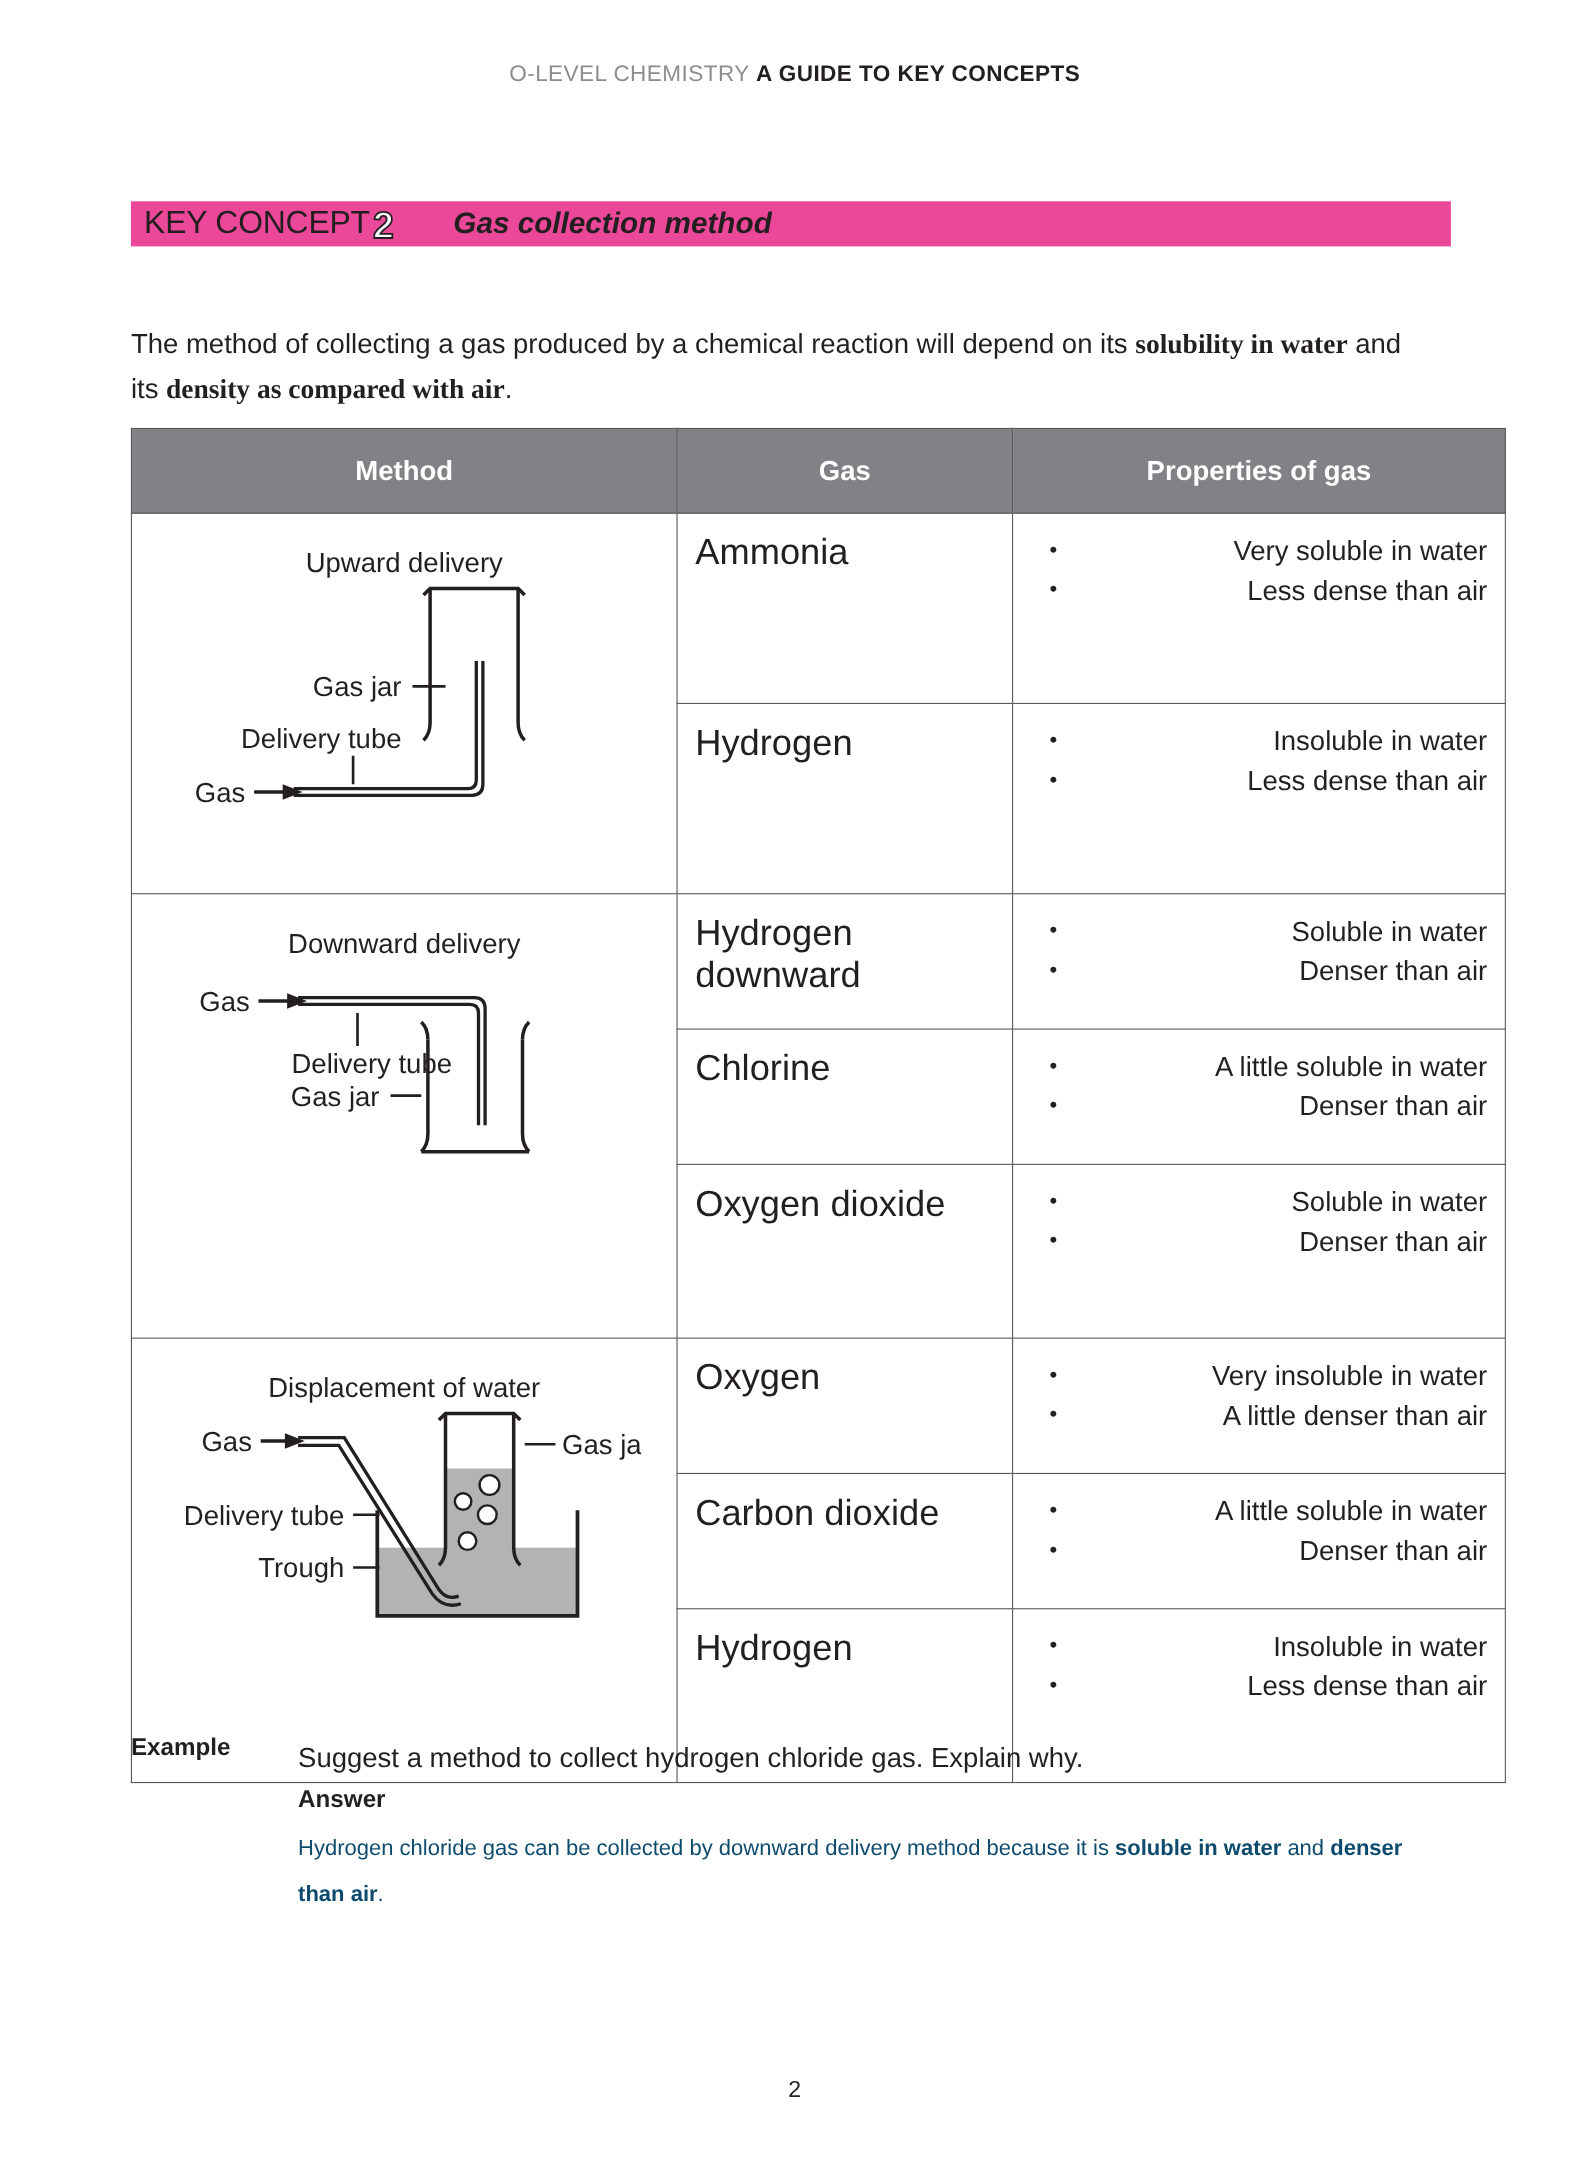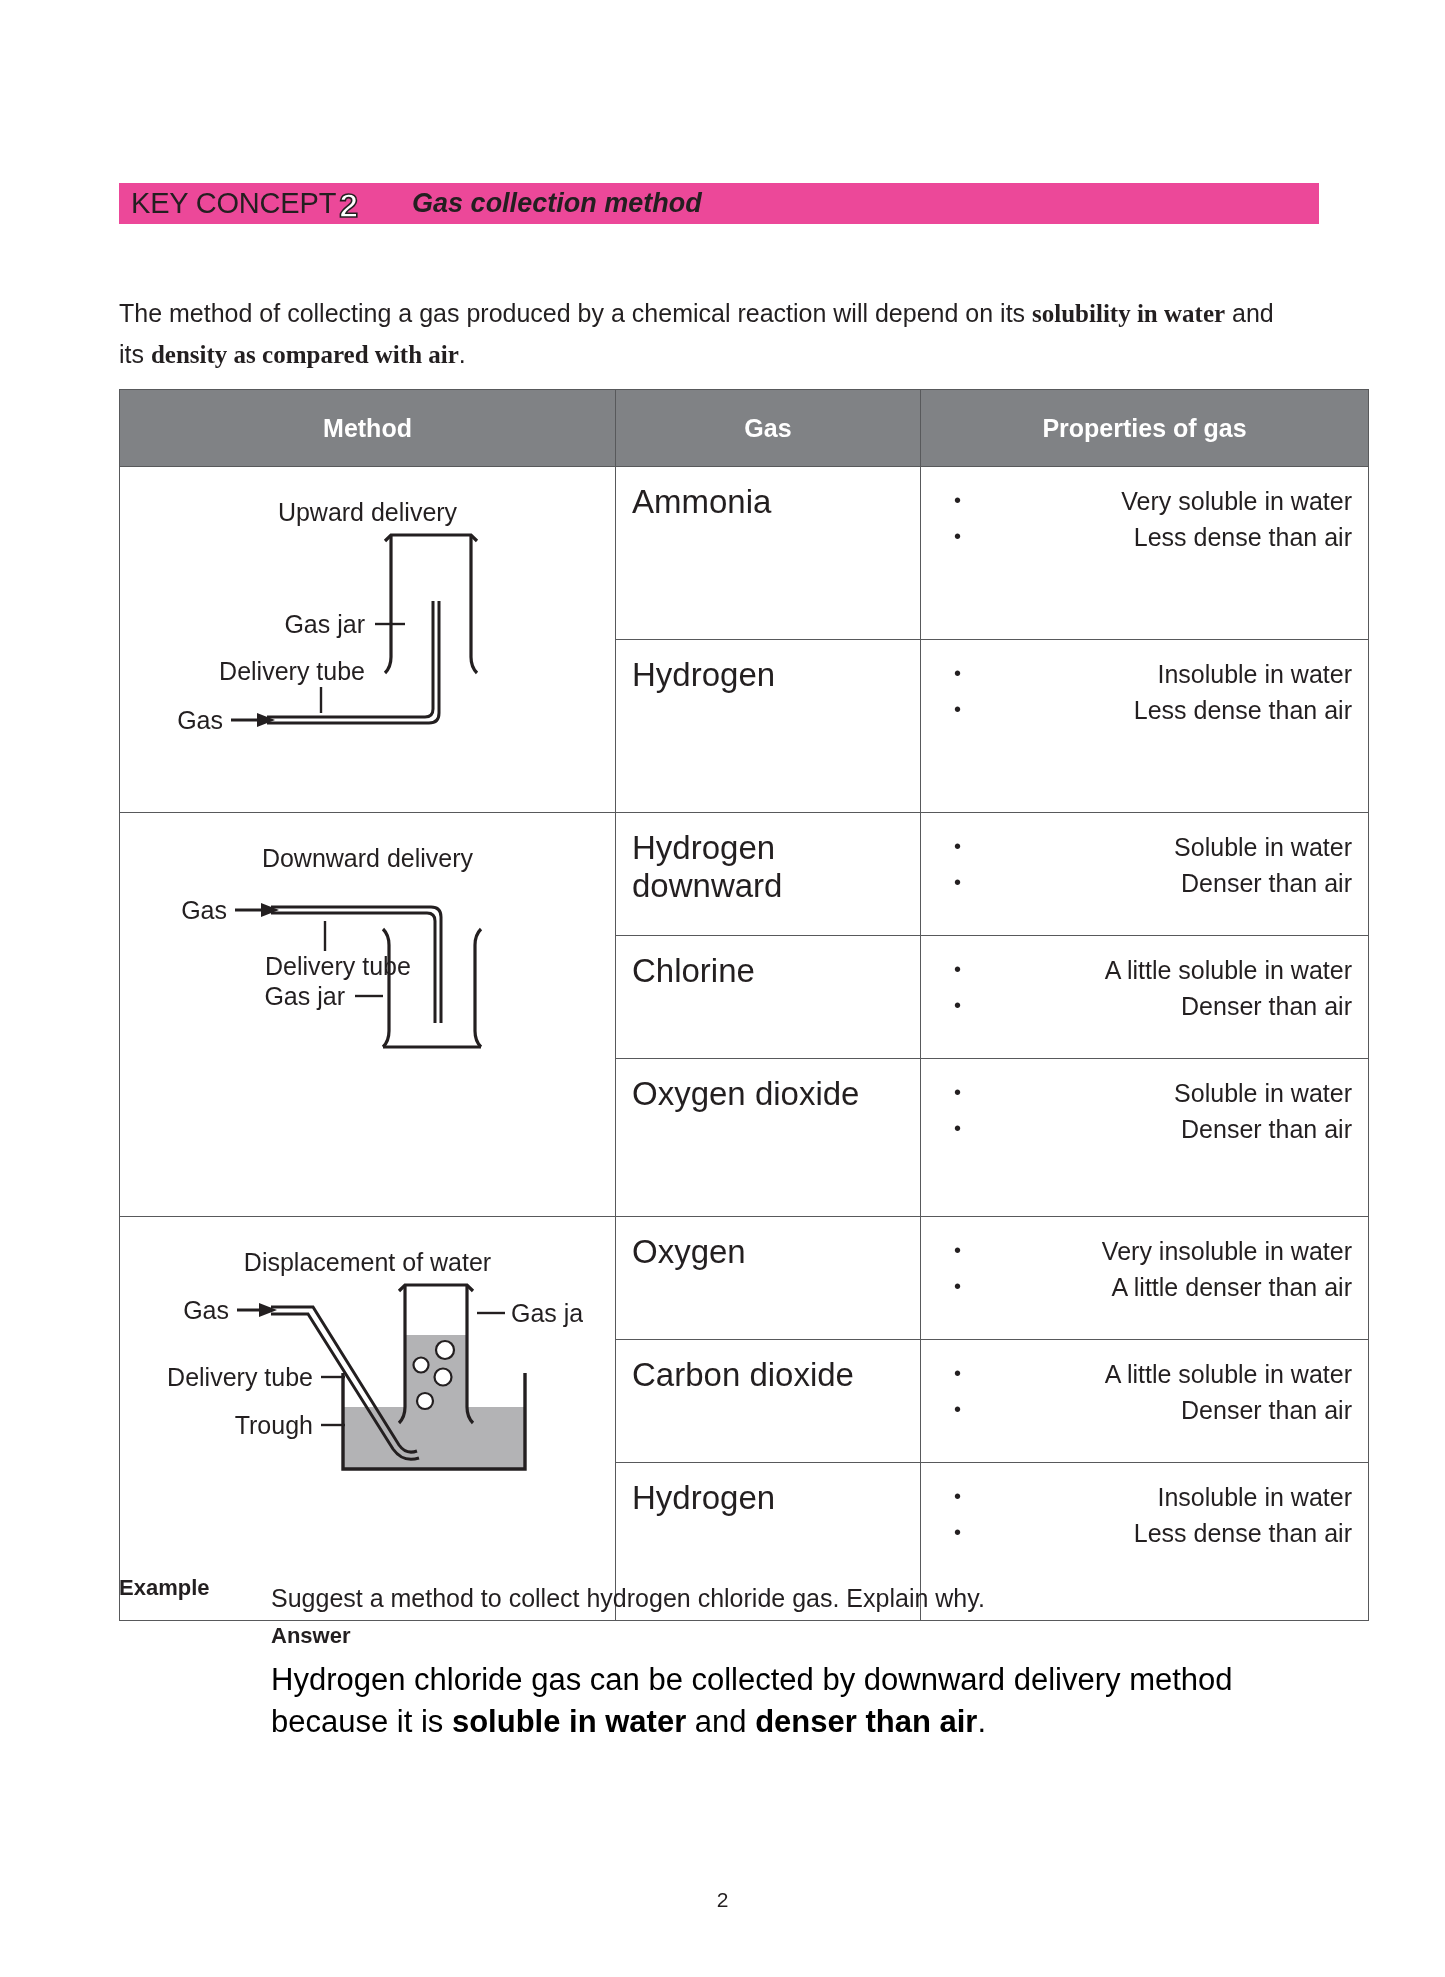--- a/index.html
+++ b/index.html
@@ -185,43 +185,47 @@
   .ex-answer-label {
     margin-left: 152px;
     font-size: 22px;
     font-weight: 700;
     color: #231f20;
     margin-top: 2px;
   }
   .ex-answer {
     margin-left: 152px;
     margin-top: 10px;
-    font-size: 31px;
+    font-size: 20px;
     line-height: 42px;
-    color: #000000;
+    color: #0c4a6e;
     width: 1030px;
   }
   .ex-answer b { font-weight: 700; }
 
   
   .pagenum {
     position: absolute;
     left: 0;
     top: 1888px;
     width: 1445px;
     text-align: center;
     font-size: 21px;
     color: #231f20;
   }
 </style>
 </head>
 <body>
 
 <div class="page">
 
+  <div class="runhead">
+    <span class="rh-light">O-LEVEL CHEMISTRY</span>
+    <span class="rh-bold">A GUIDE TO KEY CONCEPTS</span>
+  </div>
 
   <div class="kc-banner">
     <span class="kc-label">KEY CONCEPT</span>
     <span class="kc-num">2</span>
     <span class="kc-title">Gas collection method</span>
   </div>
 
   <p class="intro"><span>The method of collecting a gas produced by a chemical reaction will depend on its </span><b>solubility in water</b><span> and its </span><b>density as compared with air</b><span>.</span></p>
 
   <table class="gtable">

